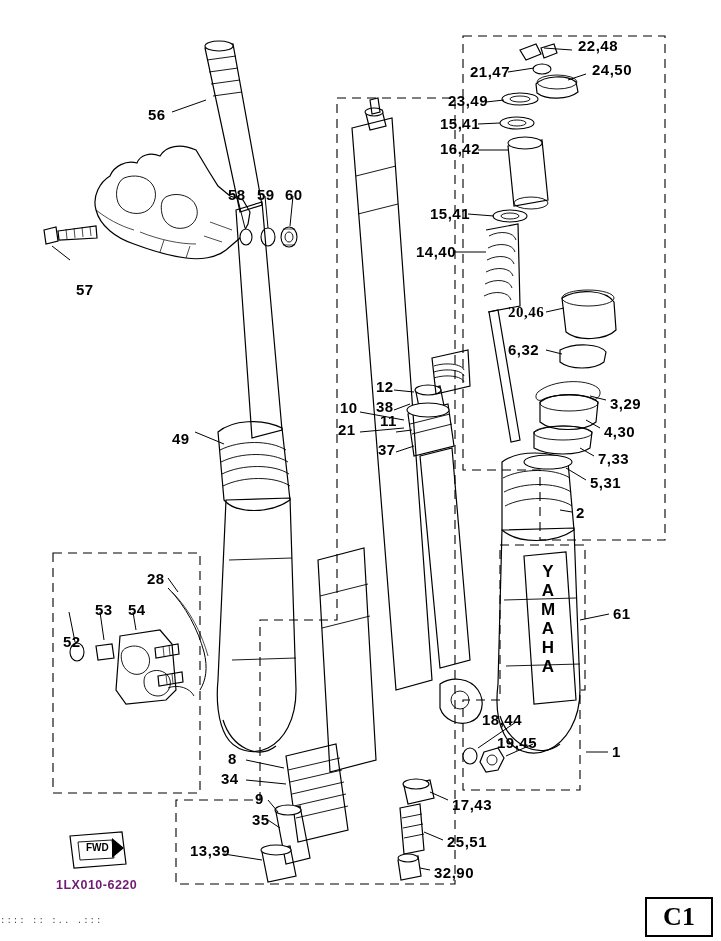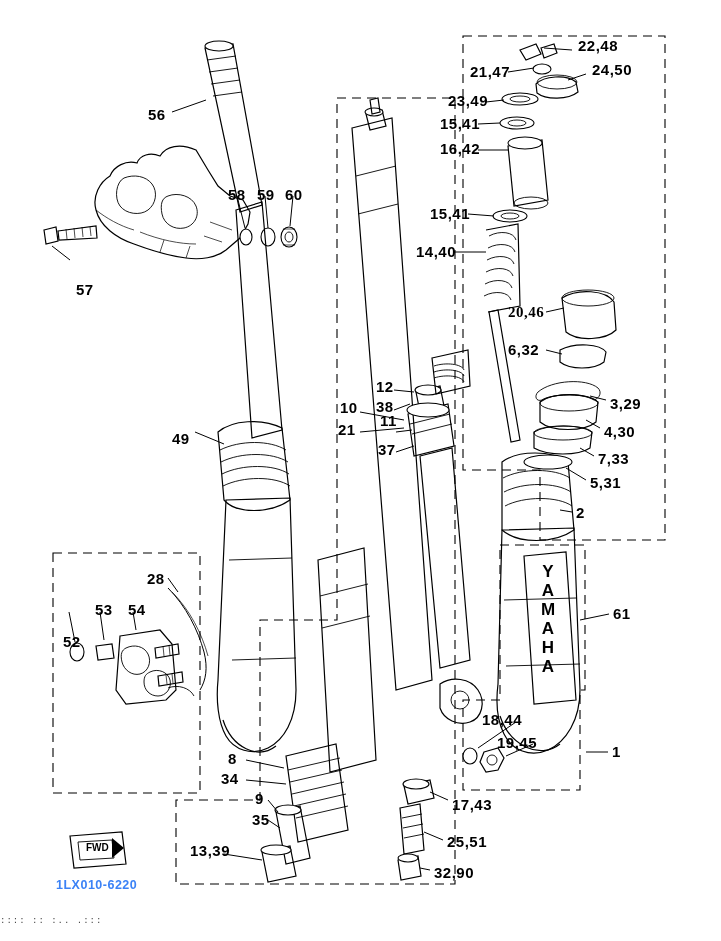--- a/index.html
+++ b/index.html
@@ -36,21 +36,21 @@
     letter-spacing: 0.5px;
   }
   .corner-code {
     position: absolute;
     left: 56px;
     top: 878px;
     font-family: "Liberation Sans", sans-serif;
     font-size: 12.5px;
     font-weight: bold;
     letter-spacing: 0.5px;
-    color: #3b82f6;
+    color: #701a75;
   }
   .page-tag {
     position: absolute;
     right: 8px;
     bottom: 4px;
     width: 64px;
     height: 36px;
     border: 2px solid #000;
     display: flex;
     align-items: center;
@@ -396,13 +396,14 @@
     <div>H</div>
     <div>A</div>
   </div>
 
   <div class="fwd-label">FWD</div>
 
   <div class="corner-code">1LX010-6220</div>
 
   <div class="dither">:::: ::  :.. .:::</div>
 
+  <div class="page-tag">C1</div>
 </div>
 
 </body></html>

